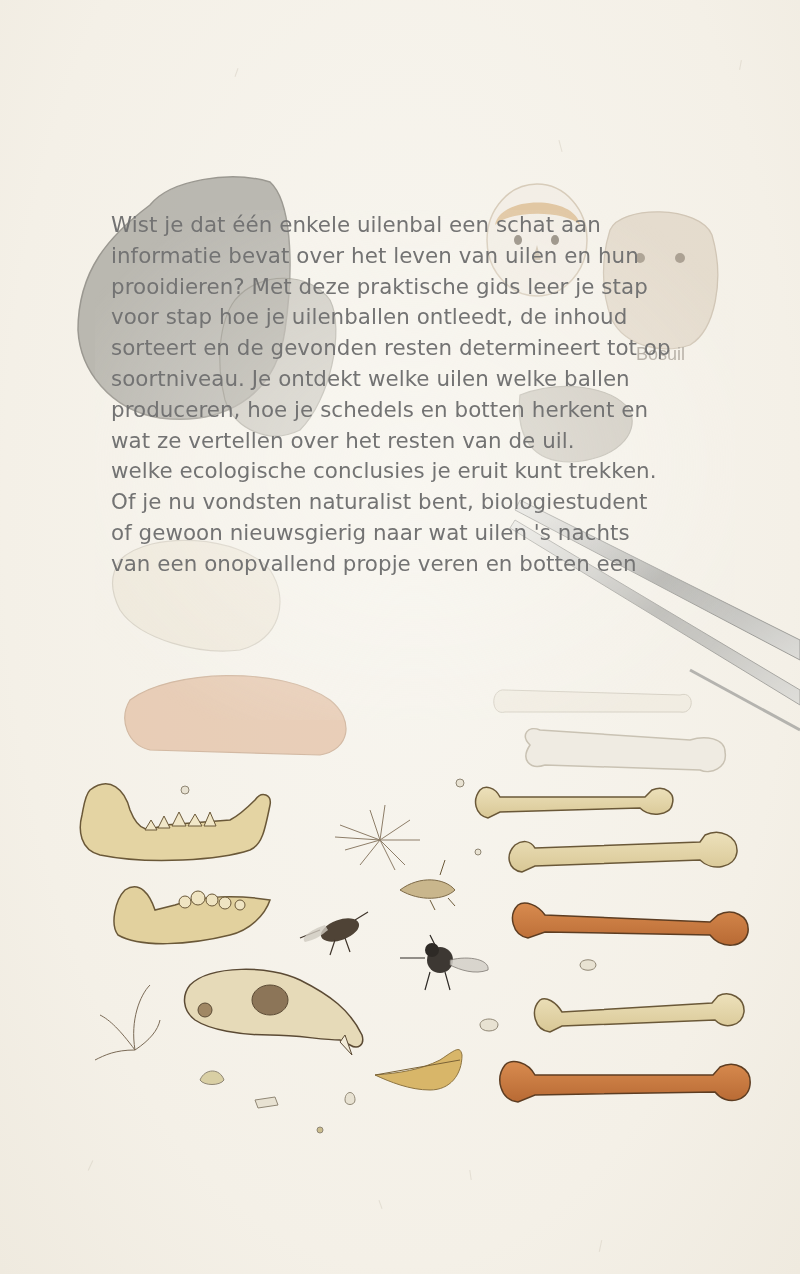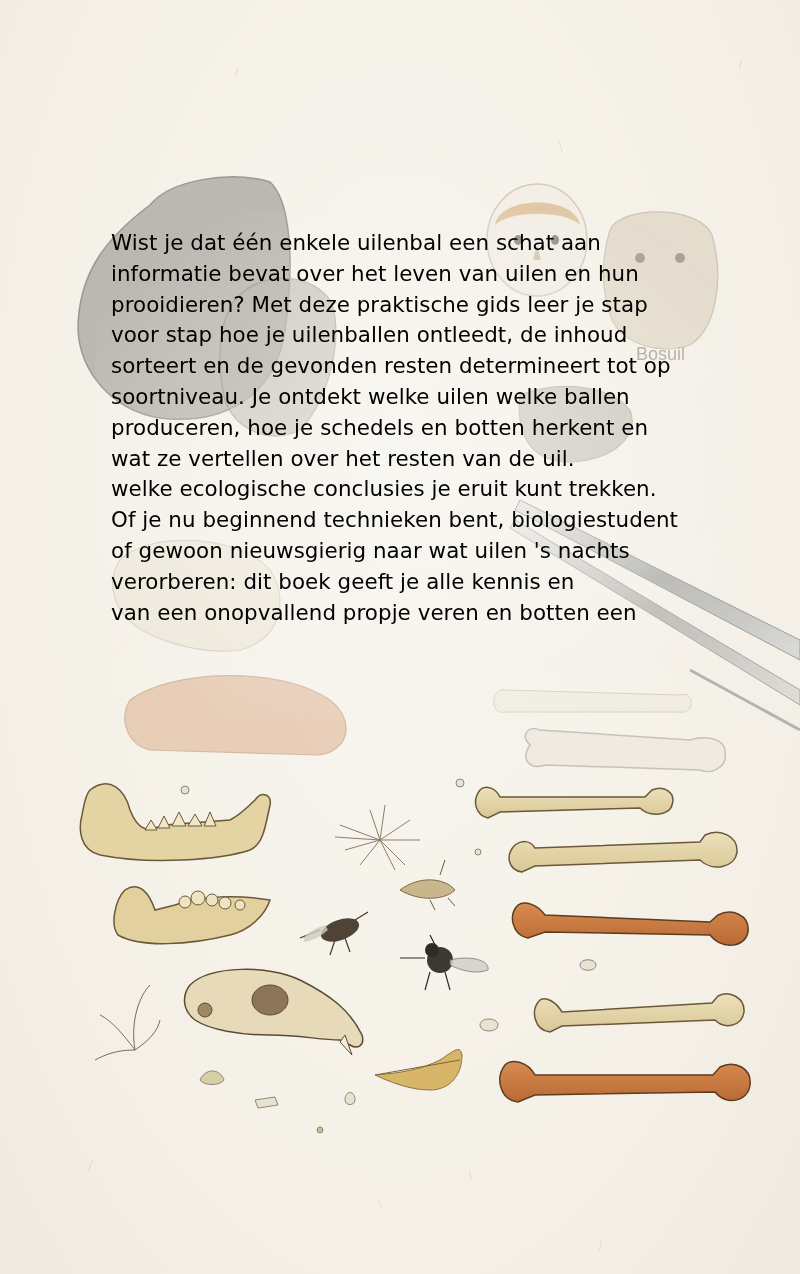--- a/index.html
+++ b/index.html
@@ -10,22 +10,22 @@
       font-family: "DejaVu Sans", sans-serif;
     }
     .paper {
       position: absolute; inset: 0;
       background:
         radial-gradient(ellipse at 50% 40%, #f8f6f0 0%, #f4f0e7 70%, #efeadf 100%);
     }
     .fiber { position: absolute; width: 1px; background: #d9d2c4; opacity: .6; }
     .illus { position: absolute; inset: 0; }
     .blurb {
-      position: absolute; left: 111px; top: 228px; width: 640px;
-      font-size: 21.4px; line-height: 30.8px; color: #000000;
+      position: absolute; left: 111px; top: 210px; width: 640px;
+      font-size: 21.4px; line-height: 30.8px; color: #737373;
       letter-spacing: 0.05px;
       z-index: 5;
     }
     .blurb .line { display: block; white-space: nowrap; }
     .owl-label {
       position: absolute; left: 636px; top: 344px;
       font-size: 18px; color: #b9b3aa; z-index: 3;
       font-family: Liberation Sans, sans-serif;
     }
   </style>
@@ -198,17 +198,16 @@
 <div class="blurb">
   <span class="line">Wist je dat één enkele uilenbal een schat aan</span>
   <span class="line">informatie bevat over het leven van uilen en hun</span>
   <span class="line">prooidieren? Met deze praktische gids leer je stap</span>
   <span class="line">voor stap hoe je uilenballen ontleedt, de inhoud</span>
   <span class="line">sorteert en de gevonden resten determineert tot op</span>
   <span class="line">soortniveau. Je ontdekt welke uilen welke ballen</span>
   <span class="line">produceren, hoe je schedels en botten herkent en</span>
   <span class="line">wat ze vertellen over het resten van de uil.</span>
   <span class="line">welke ecologische conclusies je eruit kunt trekken.</span>
-  <span class="line">Of je nu beginnend technieken bent, biologiestudent</span>
+  <span class="line">Of je nu vondsten naturalist bent, biologiestudent</span>
   <span class="line">of gewoon nieuwsgierig naar wat uilen 's nachts</span>
-  <span class="line">verorberen: dit boek geeft je alle kennis en</span>
   <span class="line">van een onopvallend propje veren en botten een</span>
 </div>
 
 </body></html>

